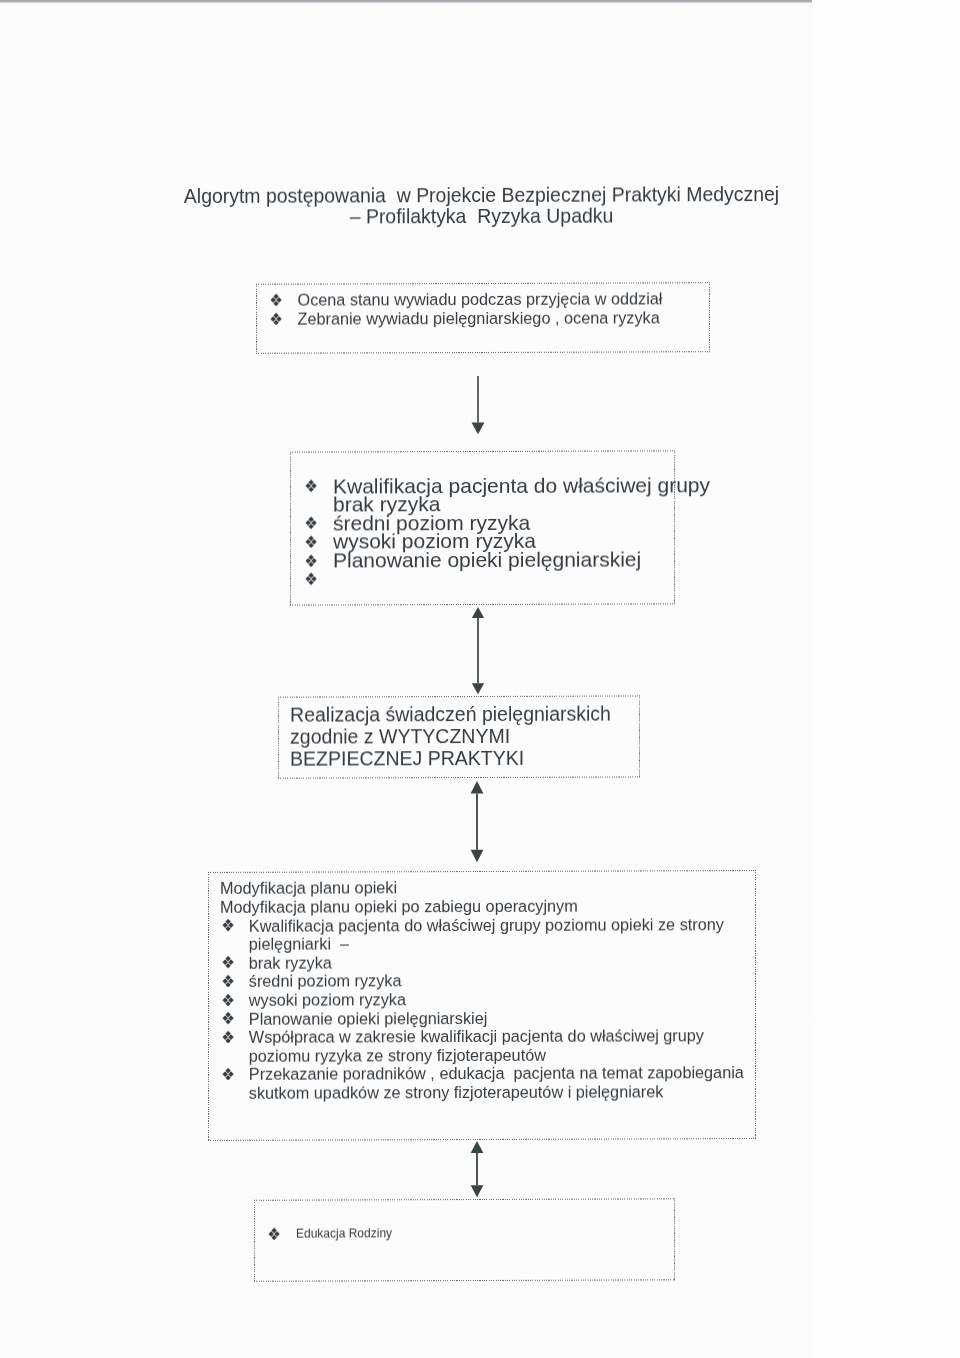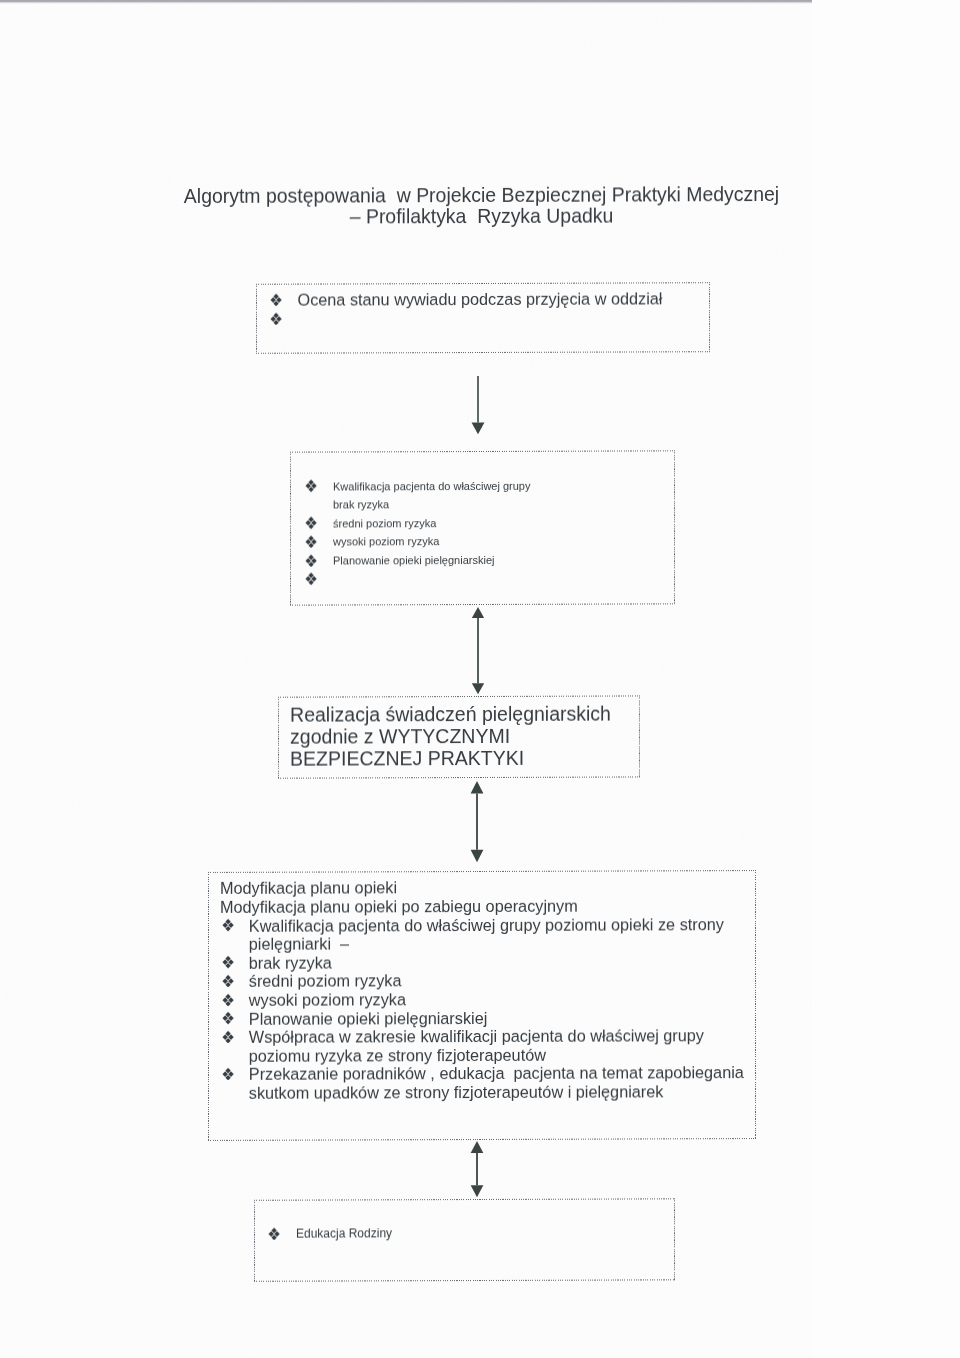--- a/index.html
+++ b/index.html
@@ -61,21 +61,21 @@
           </g>
         </svg>
         <svg class="bul" width="12.2" height="12.6" viewBox="0 0 120 134" style="left: 269.7px; top: 311.5px;">
           <g fill="#363c41">
             <path d="M60 0 L89 29 L60 58 L31 29 Z"></path>
             <path d="M0 67 L29 38 L58 67 L29 96 Z"></path>
             <path d="M62 67 L91 38 L120 67 L91 96 Z"></path>
             <path d="M60 76 L89 105 L60 134 L31 105 Z"></path>
           </g>
         </svg>
-        <div class="lines" style="left: 297.5px; top: 290.4px; font-size: 16.25px; line-height: 18.6px;"><div class="ln">Ocena stanu wywiadu podczas przyjęcia w oddział</div></div>
+        <div class="lines" style="left: 297.5px; top: 290.4px; font-size: 16.25px; line-height: 18.6px;"><div class="ln">Ocena stanu wywiadu podczas przyjęcia w oddział</div><div class="ln">Zebranie wywiadu pielęgniarskiego , ocena ryzyka</div></div>
         <div class="node" style="left: 290px; top: 450.8px; width: 384.6px; height: 154.3px; background-image: repeating-linear-gradient(90deg, rgb(98, 102, 110) 0px, rgb(98, 102, 110) 1.15px, rgba(0, 0, 0, 0) 1.15px, rgba(0, 0, 0, 0) 2.3px), repeating-linear-gradient(90deg, rgb(98, 102, 110) 0px, rgb(98, 102, 110) 1.15px, rgba(0, 0, 0, 0) 1.15px, rgba(0, 0, 0, 0) 2.3px), repeating-linear-gradient(rgb(98, 102, 110) 0px, rgb(98, 102, 110) 1.15px, rgba(0, 0, 0, 0) 1.15px, rgba(0, 0, 0, 0) 2.3px), repeating-linear-gradient(rgb(98, 102, 110) 0px, rgb(98, 102, 110) 1.15px, rgba(0, 0, 0, 0) 1.15px, rgba(0, 0, 0, 0) 2.3px); background-size: 384.6px 1px, 384.6px 1px, 1px 154.3px, 1px 154.3px;"></div>
         <svg class="bul" width="12.2" height="12.6" viewBox="0 0 120 134" style="left: 305.2px; top: 479.1px;">
           <g fill="#363c41">
             <path d="M60 0 L89 29 L60 58 L31 29 Z"></path>
             <path d="M0 67 L29 38 L58 67 L29 96 Z"></path>
             <path d="M62 67 L91 38 L120 67 L91 96 Z"></path>
             <path d="M60 76 L89 105 L60 134 L31 105 Z"></path>
           </g>
         </svg>
         <svg class="bul" width="12.2" height="12.6" viewBox="0 0 120 134" style="left: 305.2px; top: 516.3px;">
@@ -103,21 +103,21 @@
           </g>
         </svg>
         <svg class="bul" width="12.2" height="12.6" viewBox="0 0 120 134" style="left: 305.2px; top: 572.1px;">
           <g fill="#363c41">
             <path d="M60 0 L89 29 L60 58 L31 29 Z"></path>
             <path d="M0 67 L29 38 L58 67 L29 96 Z"></path>
             <path d="M62 67 L91 38 L120 67 L91 96 Z"></path>
             <path d="M60 76 L89 105 L60 134 L31 105 Z"></path>
           </g>
         </svg>
-        <div class="lines" style="left: 333px; top: 476.6px; font-size: 11px; line-height: 18.6px;"><div class="ln">Kwalifikacja pacjenta do właściwej grupy</div><div class="ln">brak ryzyka</div><div class="ln">średni poziom ryzyka</div><div class="ln">wysoki poziom ryzyka</div><div class="ln">Planowanie opieki pielęgniarskiej</div></div>
+        <div class="lines" style="left: 333px; top: 476.6px; font-size: 21px; line-height: 18.6px;"><div class="ln">Kwalifikacja pacjenta do właściwej grupy</div><div class="ln">brak ryzyka</div><div class="ln">średni poziom ryzyka</div><div class="ln">wysoki poziom ryzyka</div><div class="ln">Planowanie opieki pielęgniarskiej</div></div>
         <div class="node" style="left: 278px; top: 695.9px; width: 361.5px; height: 81.8px; background-image: repeating-linear-gradient(90deg, rgb(98, 102, 110) 0px, rgb(98, 102, 110) 1.15px, rgba(0, 0, 0, 0) 1.15px, rgba(0, 0, 0, 0) 2.3px), repeating-linear-gradient(90deg, rgb(98, 102, 110) 0px, rgb(98, 102, 110) 1.15px, rgba(0, 0, 0, 0) 1.15px, rgba(0, 0, 0, 0) 2.3px), repeating-linear-gradient(rgb(98, 102, 110) 0px, rgb(98, 102, 110) 1.15px, rgba(0, 0, 0, 0) 1.15px, rgba(0, 0, 0, 0) 2.3px), repeating-linear-gradient(rgb(98, 102, 110) 0px, rgb(98, 102, 110) 1.15px, rgba(0, 0, 0, 0) 1.15px, rgba(0, 0, 0, 0) 2.3px); background-size: 361.5px 1px, 361.5px 1px, 1px 81.8px, 1px 81.8px;"></div>
         <div class="lines" style="left: 290.1px; top: 702.8px; font-size: 19.5px; line-height: 22.05px;"><div class="ln">Realizacja świadczeń pielęgniarskich</div><div class="ln">zgodnie z WYTYCZNYMI</div><div class="ln">BEZPIECZNEJ PRAKTYKI</div></div>
         <div class="node" style="left: 207.8px; top: 870.8px; width: 548.6px; height: 269.4px; background-image: repeating-linear-gradient(90deg, rgb(98, 102, 110) 0px, rgb(98, 102, 110) 1.15px, rgba(0, 0, 0, 0) 1.15px, rgba(0, 0, 0, 0) 2.3px), repeating-linear-gradient(90deg, rgb(98, 102, 110) 0px, rgb(98, 102, 110) 1.15px, rgba(0, 0, 0, 0) 1.15px, rgba(0, 0, 0, 0) 2.3px), repeating-linear-gradient(rgb(98, 102, 110) 0px, rgb(98, 102, 110) 1.15px, rgba(0, 0, 0, 0) 1.15px, rgba(0, 0, 0, 0) 2.3px), repeating-linear-gradient(rgb(98, 102, 110) 0px, rgb(98, 102, 110) 1.15px, rgba(0, 0, 0, 0) 1.15px, rgba(0, 0, 0, 0) 2.3px); background-size: 548.6px 1px, 548.6px 1px, 1px 269.4px, 1px 269.4px;"></div>
         <svg class="bul" width="12.2" height="12.6" viewBox="0 0 120 134" style="left: 222px; top: 918.1px;">
           <g fill="#363c41">
             <path d="M60 0 L89 29 L60 58 L31 29 Z"></path>
             <path d="M0 67 L29 38 L58 67 L29 96 Z"></path>
             <path d="M62 67 L91 38 L120 67 L91 96 Z"></path>
             <path d="M60 76 L89 105 L60 134 L31 105 Z"></path>
           </g>

